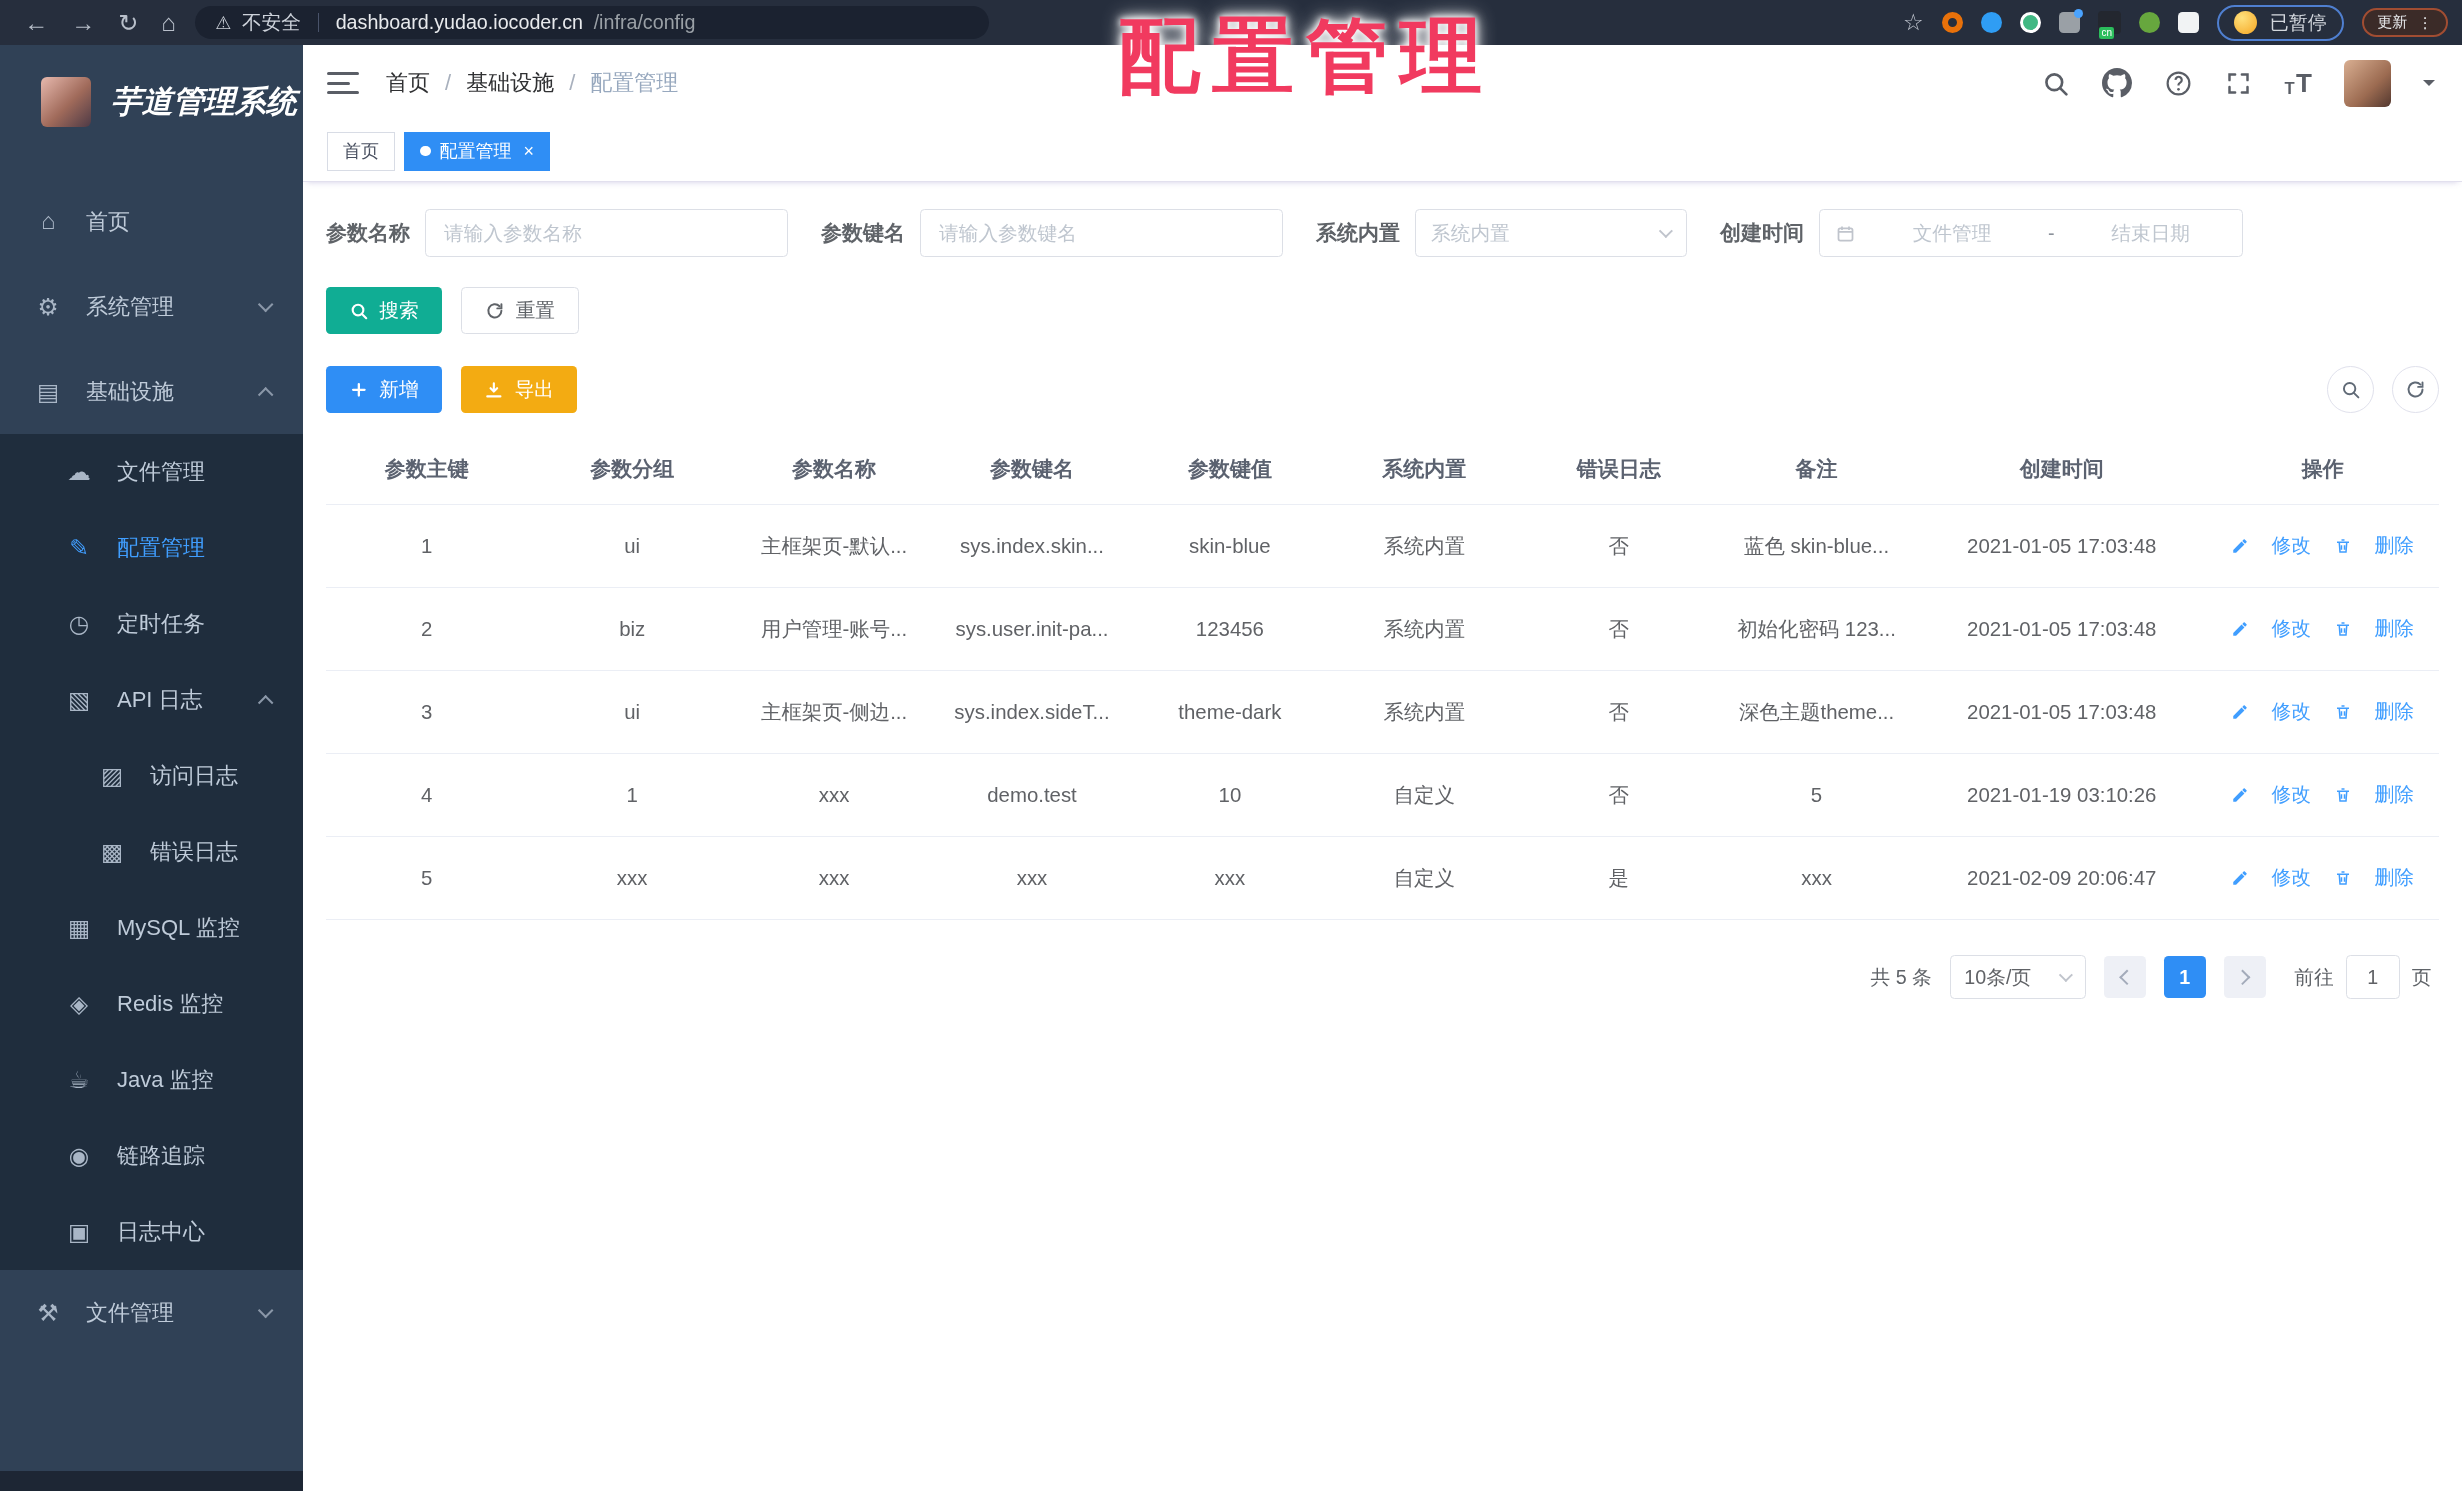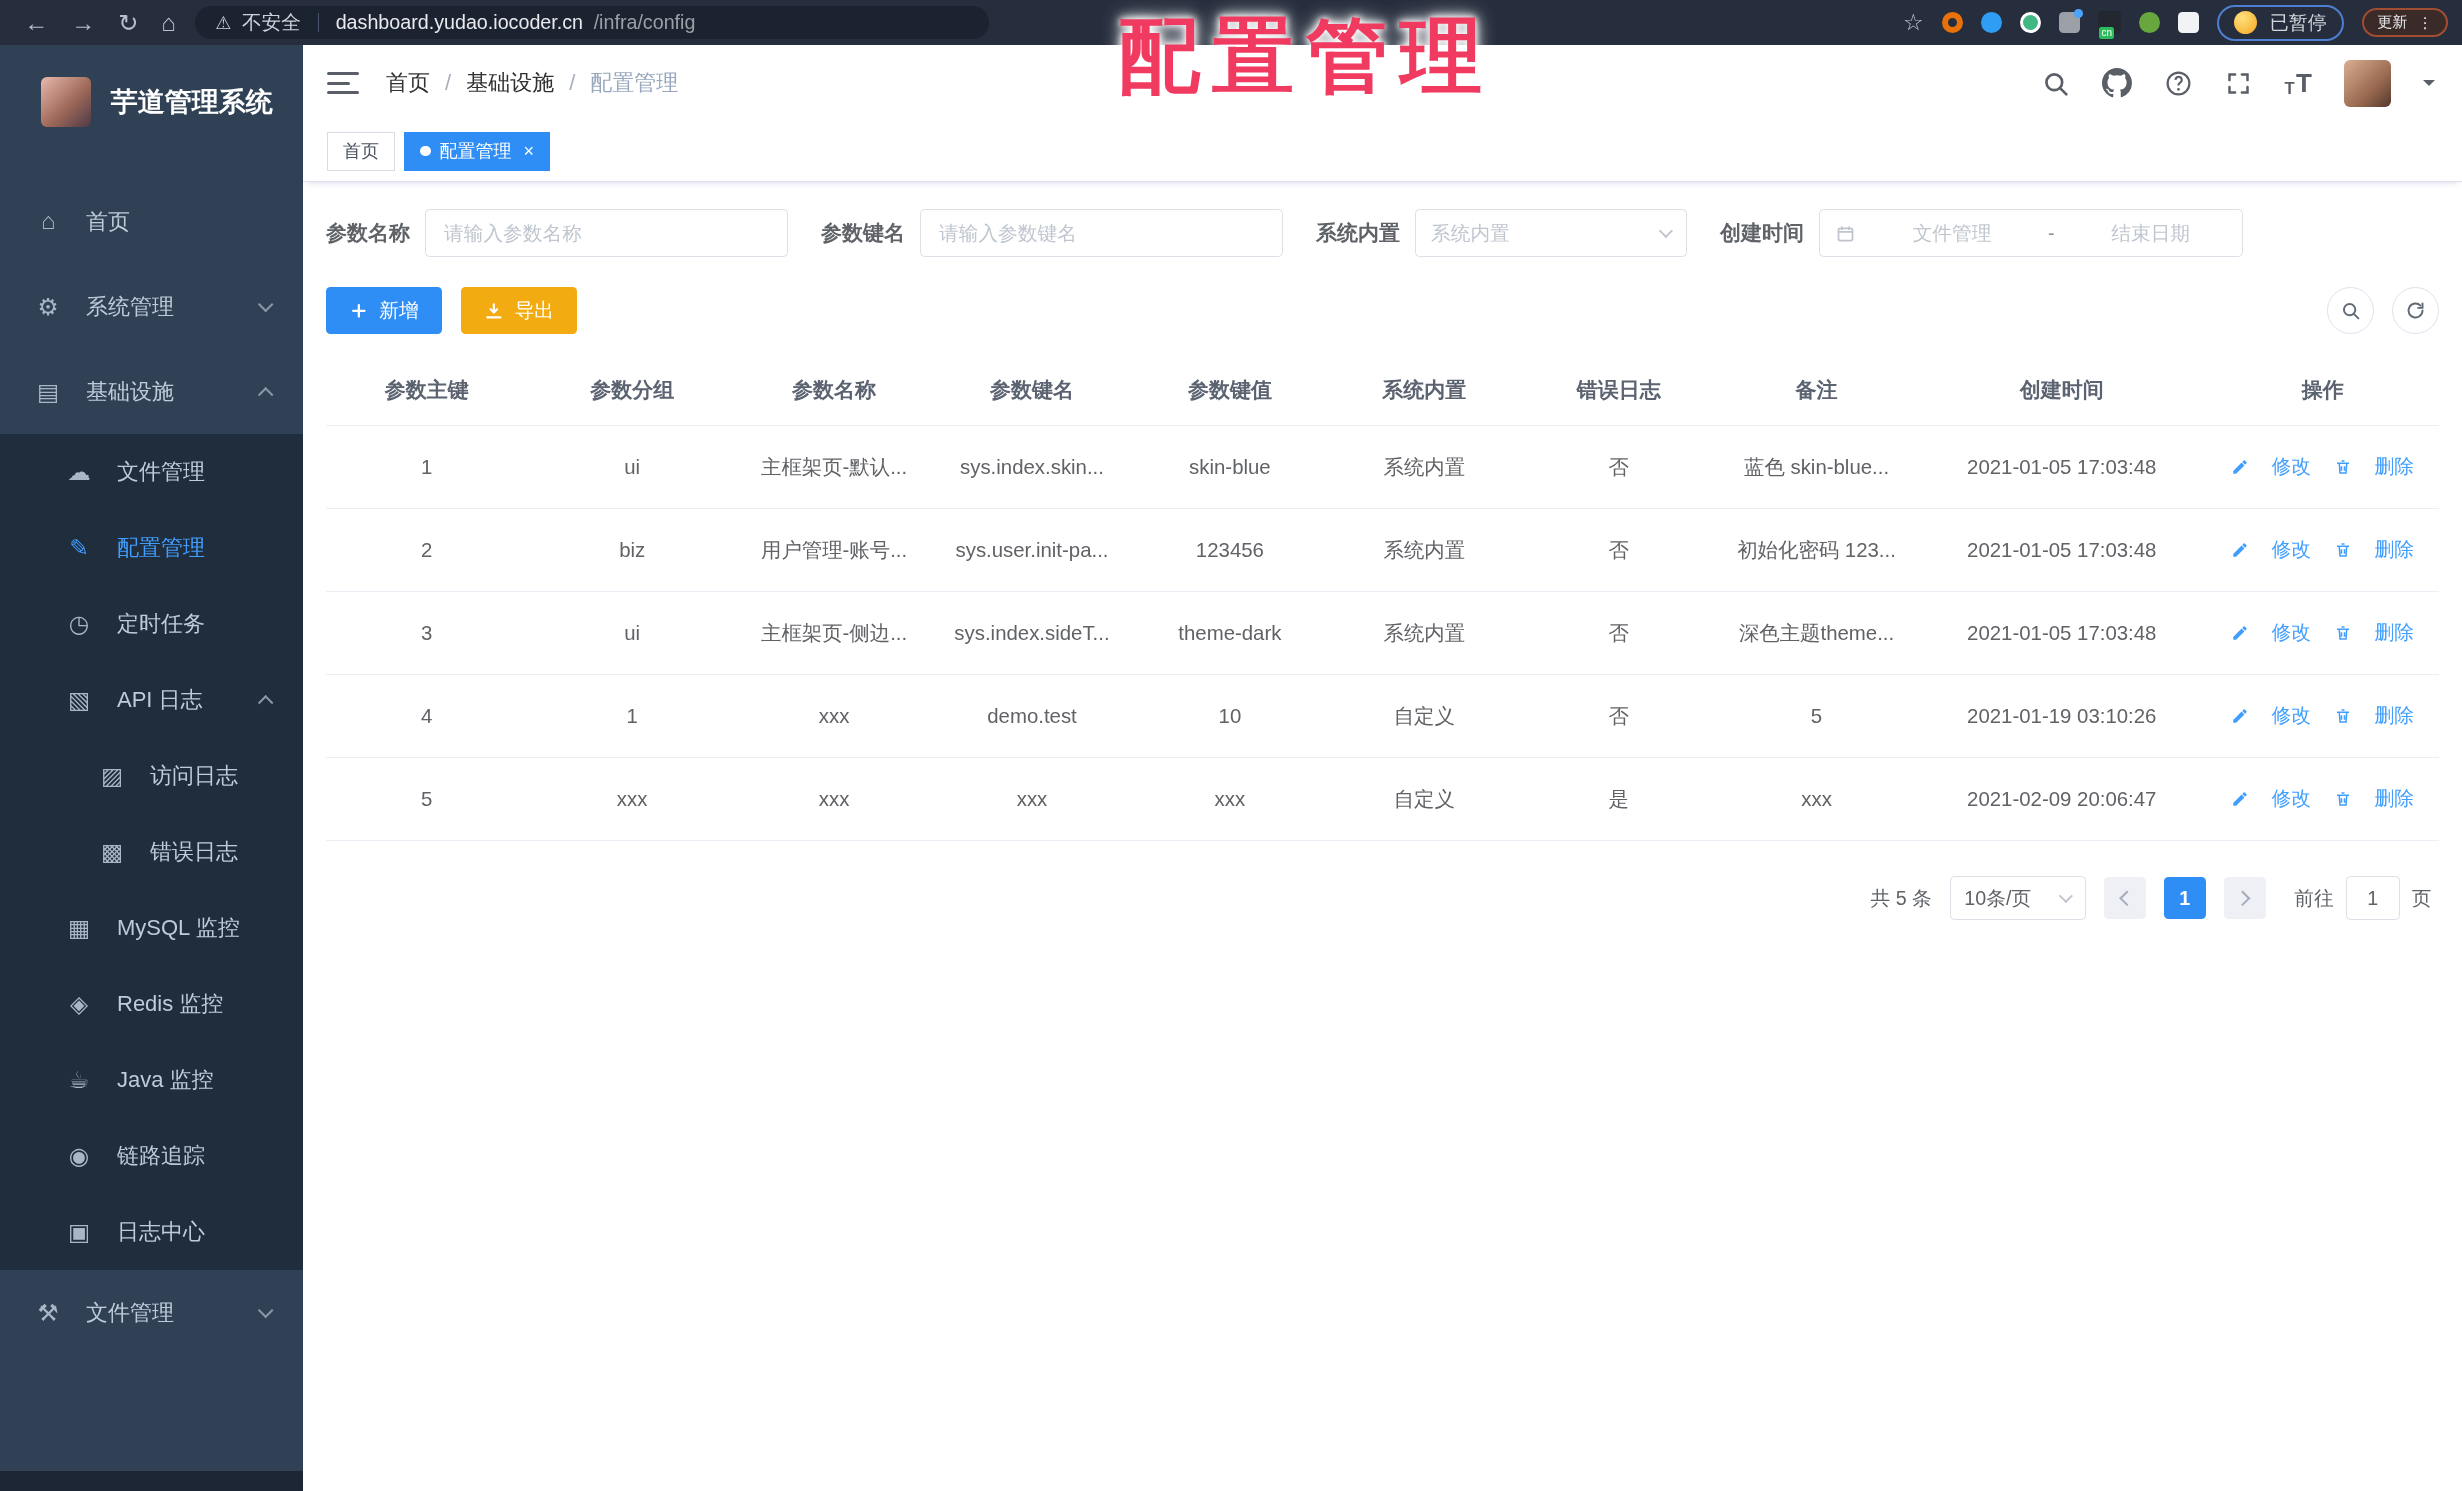--- a/index.html
+++ b/index.html
@@ -30,21 +30,21 @@
   .ext-puzzle { background:#f1f3f4; border-radius:4.5px; }
   .pill-paused { display:flex; align-items:center; gap:13px; border:2.3px solid #4f7fd0; border-radius:19.7px; padding:3px 15px; color:#d3d7dd; font-size:19px; }
   .emoji-face { width:23px; height:23px; border-radius:50%; background:radial-gradient(circle at 35% 30%, #ffe17d, #f5a623); }
   .btn-update { display:flex; align-items:center; gap:10.6px; border:2.3px solid #a14d32; background:#3b2b28; border-radius:18px; padding:3px 13.6px; color:#e8eaed; font-size:15px; }
 
   
   .app { display:flex; height:1446px; }
   .sidebar { width:303px; background:#304156; color:#bfcbd9; flex:0 0 303px; position:relative; }
   .logo-row { height:113px; display:flex; align-items:center; padding-left:41px; gap:19.7px; }
   .logo-avatar { width:50px; height:50px; border-radius:6px; background:linear-gradient(135deg,#e7b9ae 0%,#a06a5a 55%,#4e3a46 100%); }
-  .logo-title { color:#fff; font-size:27px; font-weight:700; }
+  .logo-title { color:#fff; font-size:31px; font-weight:700;font-style:italic; }
   .menu { padding-top:21px; }
   .mi { height:85px; display:flex; align-items:center; padding:0 32px 0 33px; gap:23px; font-size:22px; color:#bfcbd9; cursor:pointer; }
   .mi .mi-icon { width:30px; text-align:center; font-size:23.5px; color:#a9b6c6; }
   .submenu { background:#1f2d3d; }
   .submenu .mi { height:76px; padding-left:64px; }
   .submenu .mi.l3 { padding-left:97px; }
   .mi.active, .mi.active .mi-icon { color:#409EFF; }
   .chev { display:inline-block; width:11.3px; height:11.3px; border-right:2.3px solid #8a97a8; border-bottom:2.3px solid #8a97a8; margin-left:auto; }
   .chev.down { transform:rotate(45deg); margin-top:-4.5px; }
   .chev.up { transform:rotate(-135deg); margin-top:6px; }
@@ -321,20 +321,36 @@
                 <rect x="4" y="6" width="16" height="14" rx="2"></rect>
                 <path d="M4 10h16M8 4v4M16 4v4"></path>
               </svg>
             <span class="ph">文件管理</span>
             <span class="dsep">-</span>
             <span class="ph">结束日期</span>
           </div>
         </div>
       </div>
 
+      <div class="btnrow">
+        <button class="btn search">
+          <svg width="19.7" height="19.7" viewBox="0 0 24 24" fill="none" stroke="currentColor" stroke-width="2.6" stroke-linecap="round">
+              <circle cx="11" cy="11" r="6.5"></circle>
+              <path d="M15.8 15.8 21 21"></path>
+            </svg>
+          <span>搜索</span>
+        </button>
+        <button class="btn reset">
+          <svg width="19.7" height="19.7" viewBox="0 0 24 24" fill="none" stroke="currentColor" stroke-width="2.4" stroke-linecap="round">
+              <path d="M20 12a8 8 0 1 1-2.3-5.6"></path>
+              <path d="M20 4v5h-5"></path>
+            </svg>
+          <span>重置</span>
+        </button>
+      </div>
 
       <div class="btnrow second">
         <button class="btn add">
           <svg width="19.7" height="19.7" viewBox="0 0 24 24" fill="none" stroke="currentColor" stroke-width="2.8" stroke-linecap="round">
               <path d="M12 5v14M5 12h14"></path>
             </svg>
           <span>新增</span>
         </button>
         <button class="btn export">
           <svg width="19.7" height="19.7" viewBox="0 0 24 24" fill="none" stroke="currentColor" stroke-width="2.6" stroke-linecap="round">

